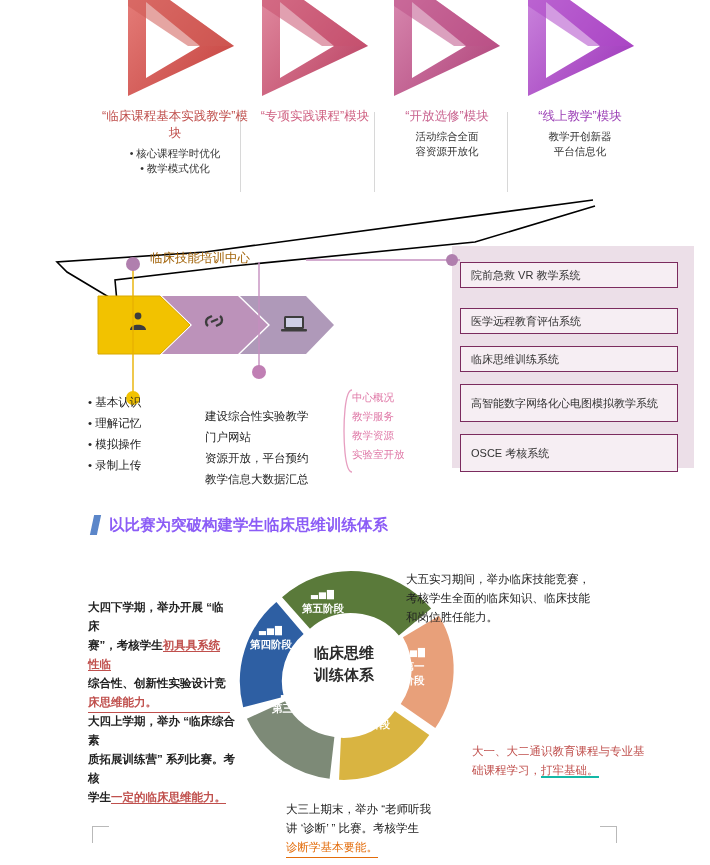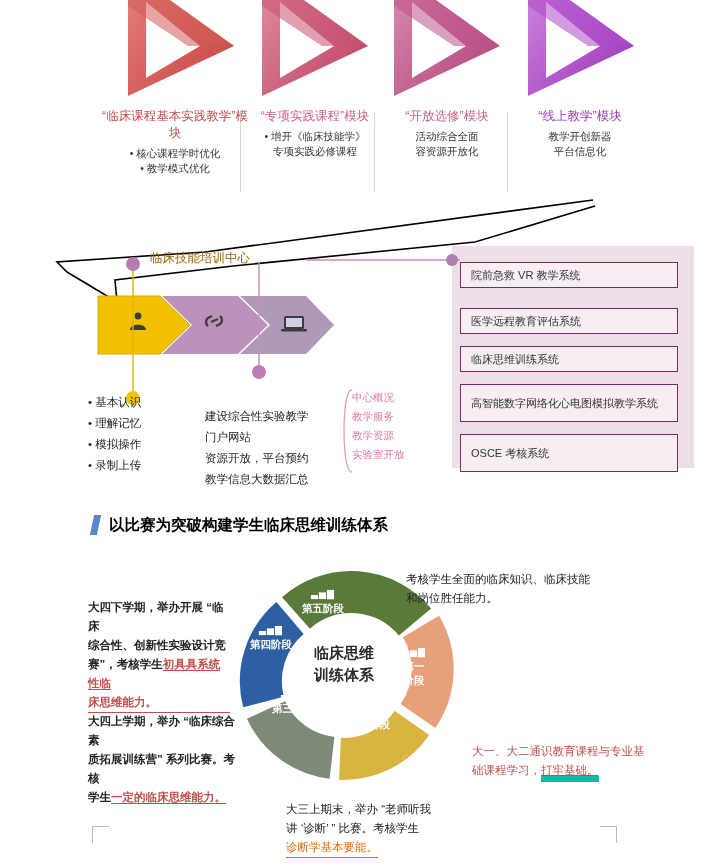--- a/index.html
+++ b/index.html
@@ -53,21 +53,21 @@
 
   .mid-list2{position:absolute;left:205px;top:406px;width:140px;}
   .mid-list2 div{font-size:11.5px;line-height:21px;color:#222;}
 
   .pink-brace{position:absolute;left:352px;top:388px;width:92px;height:86px;}
   .pink-brace div{font-size:10.5px;line-height:19px;color:#e07aa8;}
 
   
   .sec-head{position:absolute;left:92px;top:512px;height:26px;display:flex;align-items:center;}
   .sec-bar{width:7px;height:20px;background:#5b86c9;margin-right:10px;transform:skewX(-12deg);}
-  .sec-text{font-size:15.5px;font-weight:bold;color:#000000;}
+  .sec-text{font-size:15.5px;font-weight:bold;color:#8b5cf6;}
 
   
   .donut-wrap{position:absolute;left:228px;top:560px;width:232px;height:232px;}
   .donut-center{
     position:absolute;left:62px;top:82px;width:108px;text-align:center;
     font-size:15px;font-weight:bold;color:#2b2b2b;line-height:22px;
   }
   .seg-label{position:absolute;color:#fff;font-size:10.5px;font-weight:bold;text-align:center;line-height:14px;}
   .bars{display:block;letter-spacing:1px;font-size:9px;line-height:9px;margin-bottom:2px;}
 
@@ -149,24 +149,20 @@
   <div class="mod-col" style="left:100px;">
     <div class="mod-title" style="color:#c0504d;">“临床课程基本实践教学”模块</div>
     <ul class="mod-list">
       <li class="bullet">核心课程学时优化</li>
       <li class="bullet">教学模式优化</li>
     </ul>
   </div>
 
   <div class="mod-col" style="left:240px;">
     <div class="mod-title" style="color:#d06283;">“专项实践课程”模块</div>
-    <ul class="mod-list">
-      <li class="bullet">增开《临床技能学》</li>
-      <li>专项实践必修课程</li>
-    </ul>
   </div>
 
   <div class="mod-col" style="left:372px;">
     <div class="mod-title" style="color:#c9638f;">“开放选修”模块</div>
     <ul class="mod-list">
       <li>活动综合全面</li>
       <li>容资源开放化</li>
     </ul>
   </div>
 
@@ -299,48 +295,49 @@
     <span class="bars">▃▅▇</span>
     <div>第四阶段</div>
   </div>
   <div class="seg-label" style="left:66px;top:30px;width:58px;">
     <span class="bars">▃▅▇</span>
     <div>第五阶段</div>
   </div>
 </div>
 
 <div class="note" style="left:406px;top:570px;width:210px;">
+  <div>大五实习期间，举办临床技能竞赛，</div>
   <div>考核学生全面的临床知识、临床技能</div>
   <div>和岗位胜任能力。</div>
 </div>
 
 <div class="note" style="left:88px;top:598px;width:142px;font-weight:bold;">
   <div>大四下学期，举办开展 “临床</div>
-  <div>综合性、创新性实验设计竞</div>
   <div>
     <span>赛”，考核学生</span><span class="u-org">初具具系统性临</span>
   </div>
+  <div>综合性、创新性实验设计竞</div>
   <div class="u-org">床思维能力。</div>
 </div>
 
 <div class="note" style="left:88px;top:712px;width:150px;font-weight:bold;">
   <div>大四上学期，举办 “临床综合素</div>
   <div>质拓展训练营” 系列比赛。考核</div>
   <div>
     <span>学生</span><span class="u-org">一定的临床思维能力。</span>
   </div>
 </div>
 
 <div class="note" style="left:286px;top:800px;width:150px;">
   <div>大三上期末，举办 “老师听我</div>
   <div>讲 ‘诊断’ ” 比赛。考核学生</div>
   <div class="hl" style="display:inline-block;">诊断学基本要能。</div>
 </div>
 
 <div class="note" style="left:472px;top:742px;width:210px;color:#c0504d;">
   <div>大一、大二通识教育课程与专业基</div>
   <div>
-    <span>础课程学习，</span><span style="border-bottom:6px solid #14b8a6;text-decoration:underline;">打牢基础。</span>
+    <span>础课程学习，</span><span style="border-bottom:2px solid #14b8a6;">打牢基础。</span>
   </div>
 </div>
 
 <div class="corner tl" style="left:92px;top:826px;"></div>
 <div class="corner tr" style="left:600px;top:826px;"></div>
 
 </body></html>

